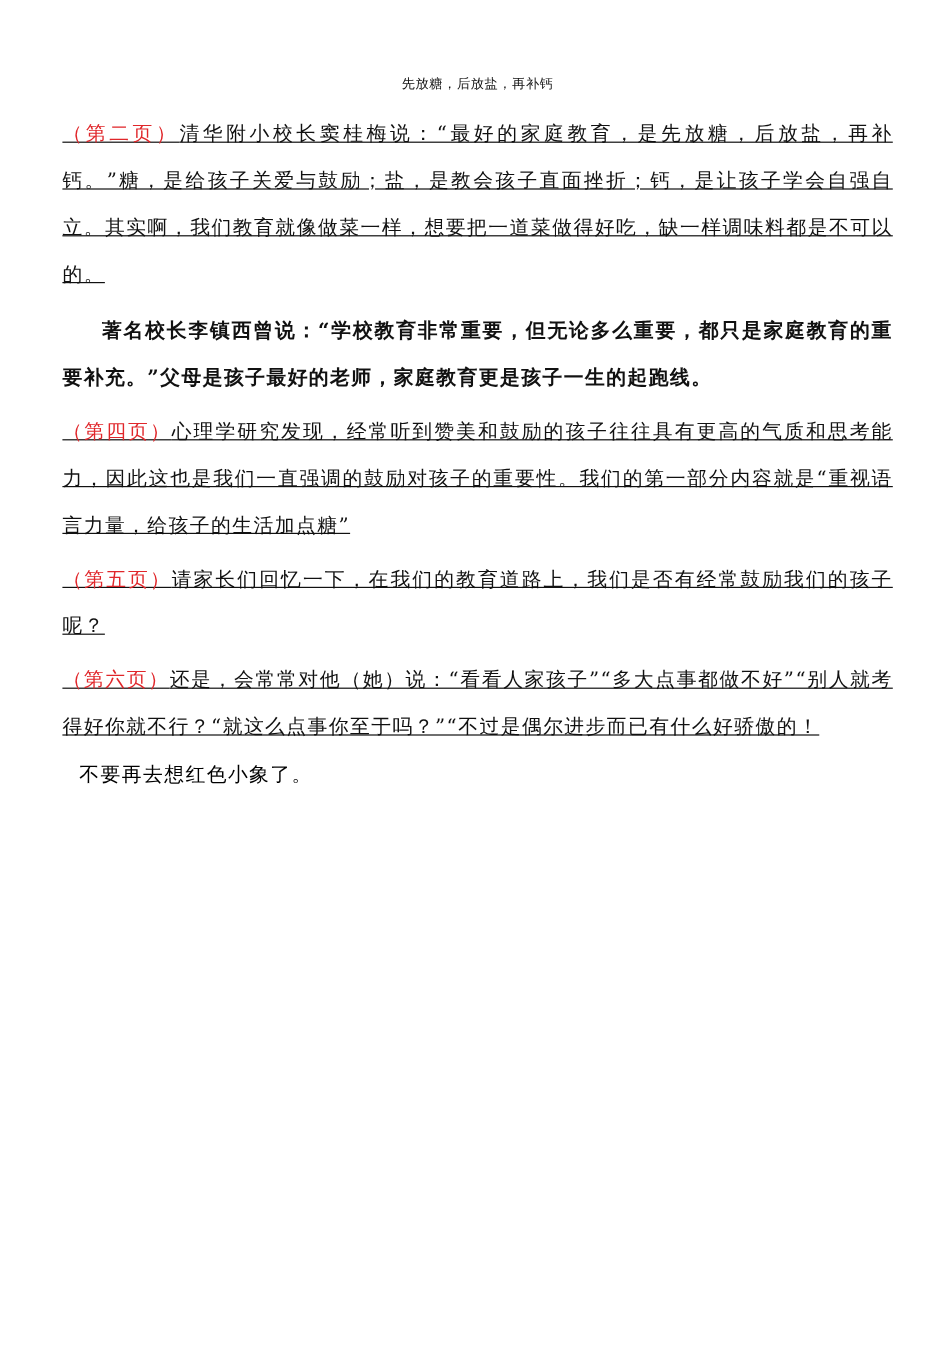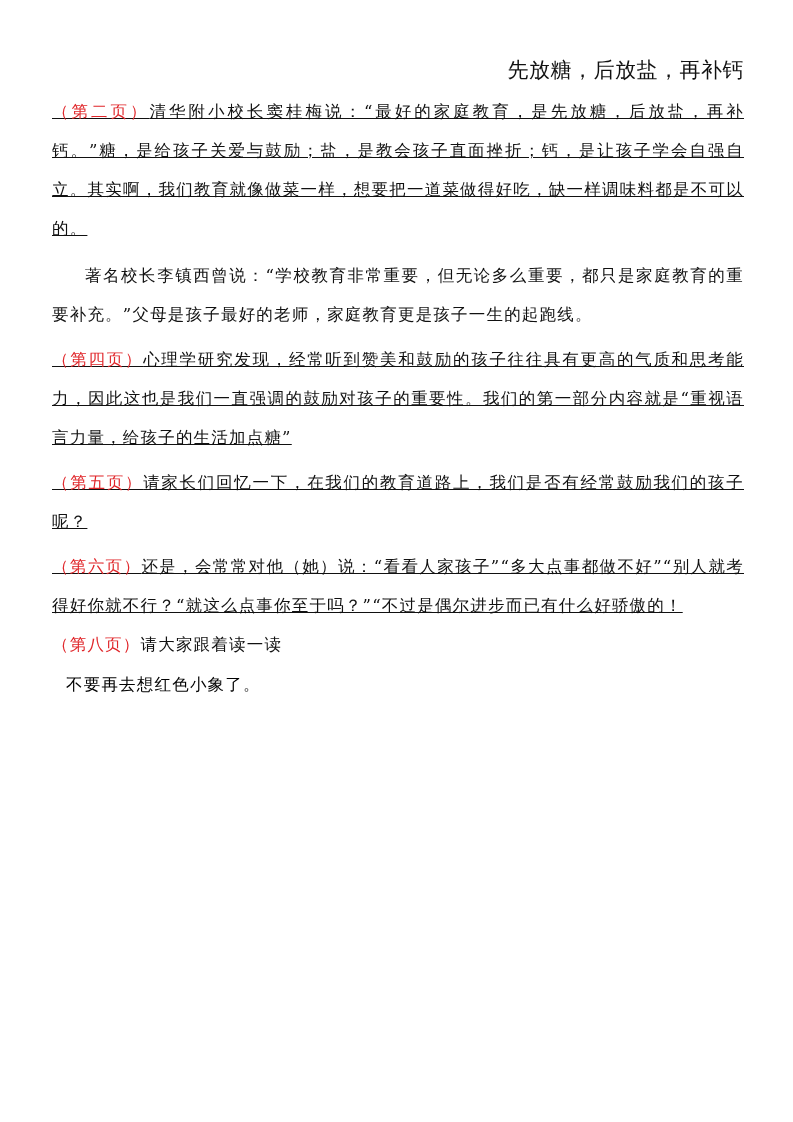--- a/index.html
+++ b/index.html
@@ -1,22 +1,22 @@
 <!DOCTYPE html>
 <html><head>
 <meta charset="utf-8">
 <style>
   html, body { margin: 0; padding: 0; background: #ffffff; }
   body { width: 793px; height: 1122px; position: relative; overflow: hidden;
          font-family: "DejaVu Serif", "Liberation Serif", serif; color: #111; }
   .page { position: absolute; left: 52px; top: 56px; width: 692px; }
-  .title { text-align: right; font-size: 21px; line-height: 28px; margin: 0 0 8px 0; letter-spacing: 0.5px; }
+  .title { text-align: center; font-size: 11px; line-height: 28px; margin: 0 0 8px 0; letter-spacing: 0.5px; }
   .para { font-size: 16.5px; line-height: 39px; margin: 0; text-align: justify; letter-spacing: 1.2px; }
   .para.gap { margin-top: 6px; text-decoration: underline; }
-  .para.indent { text-indent: 2em; margin-top: 8px; }
+  .para.indent { text-indent: 2em; margin-top: 8px; font-weight: bold; }
   .label { color: #e0262a; }
   .orange { color: #000000; padding-left: 14px; font-size: 16.5px; line-height: 41px; margin: 0; letter-spacing: 1.2px; }
   .first { margin-left: -2px; }
 </style>
 </head>
 <body>
 
 <div class="page">
   <p class="title">先放糖，后放盐，再补钙</p>
 
@@ -36,18 +36,15 @@
 
   <p class="para gap">
     <span class="label">（第五页）</span><span>请家长们回忆一下，在我们的教育道路上，我们是否有经常鼓励我们的孩子呢？</span>
   </p>
 
   <p class="para gap">
     <span class="label">（第六页）</span><span>还是，会常常对他（她）说：“看看人家孩子”“多大点事都做不好”“别人就考得好你就不行？“就这么点事你至于吗？”“不过是偶尔进步而已有什么好骄傲的！</span>
   </p>
 
 
-  <p class="para">
-    <span class="label">（第八页）</span><span>请大家跟着读一读</span>
-  </p>
 
   <p class="orange">不要再去想红色小象了。</p>
 </div>
 
 </body></html>

